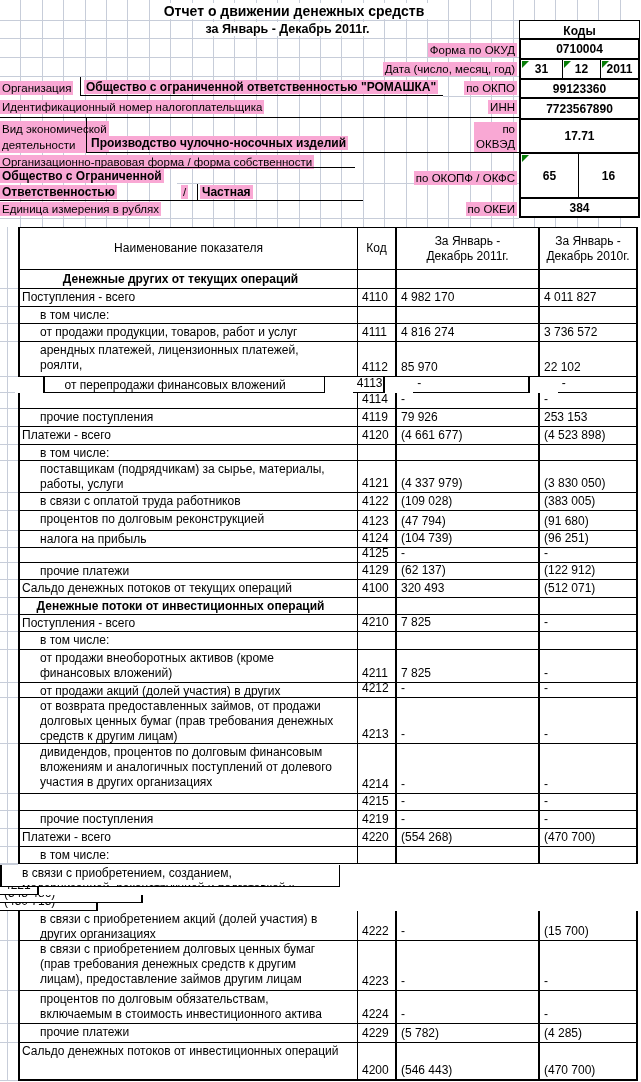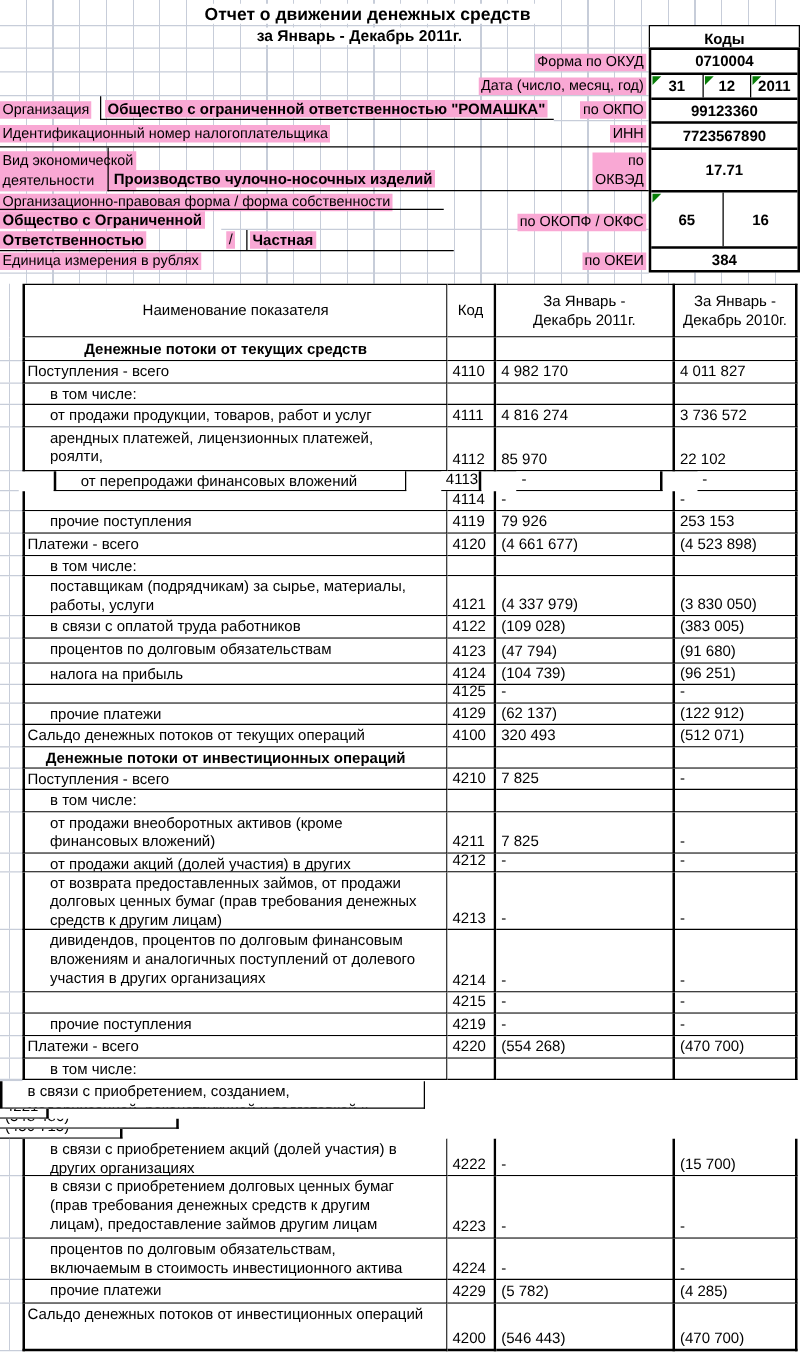--- a/index.html
+++ b/index.html
@@ -161,21 +161,21 @@
         <div><span>За Январь -</span><br><span>Декабрь 2011г.</span></div>
         </div>
       <div class="cell c-v2">
         <div><span>За Январь -</span><br><span>Декабрь 2010г.</span></div>
         </div>
     </div>
     <div id="table-rows">
         <div class="trow section" style="height: 19px;">
           <div class="strip"></div>
           <div class="cell c-name">
-            <span>Денежные потоки от текущих средств</span>
+            <span>Денежные других от текущих операций</span>
           </div>
           <div class="cell c-code">
             <span></span>
           </div>
           <div class="cell c-v1">
             <span></span>
           </div>
           <div class="cell c-v2">
             <span></span>
           </div>
@@ -318,21 +318,21 @@
           </div>
           <div class="cell c-v1">
             <span>(109 028)</span>
           </div>
           <div class="cell c-v2">
             <span>(383 005)</span>
           </div>
         </div>
         <div class="trow sub" style="height: 20px;">
           <div class="strip"></div>
-          <div class="cell c-name"><span>процентов по долговым обязательствам</span></div>
+          <div class="cell c-name"><span>процентов по долговым реконструкцией</span></div>
           <div class="cell c-code">
             <span>4123</span>
           </div>
           <div class="cell c-v1">
             <span>(47 794)</span>
           </div>
           <div class="cell c-v2">
             <span>(91 680)</span>
           </div>
         </div>

